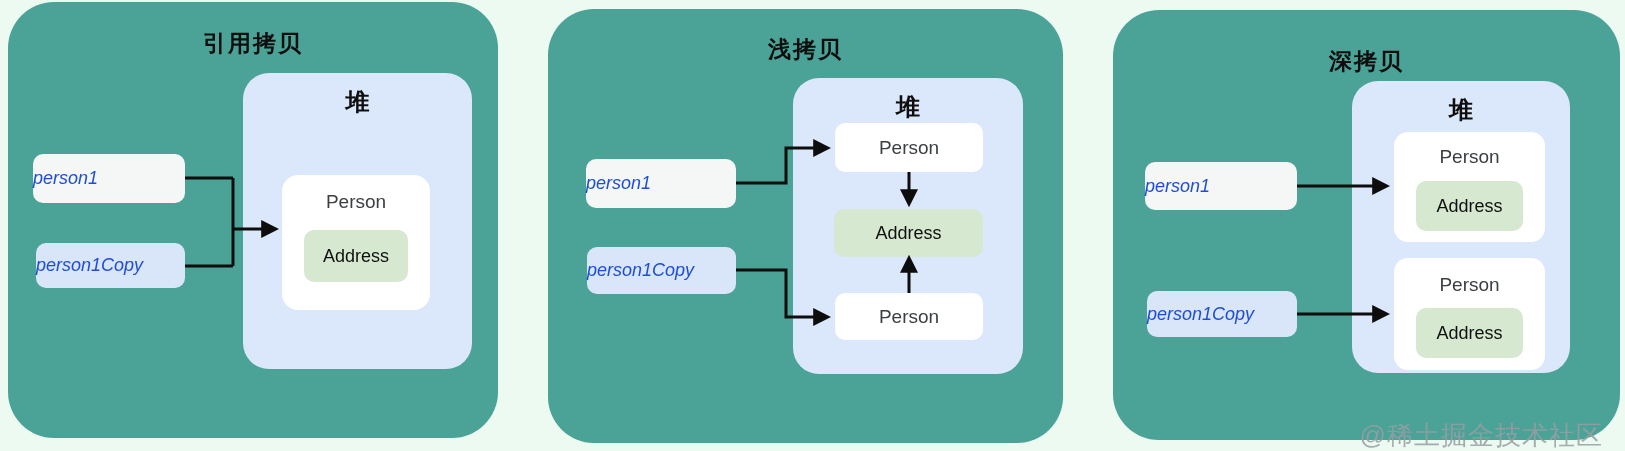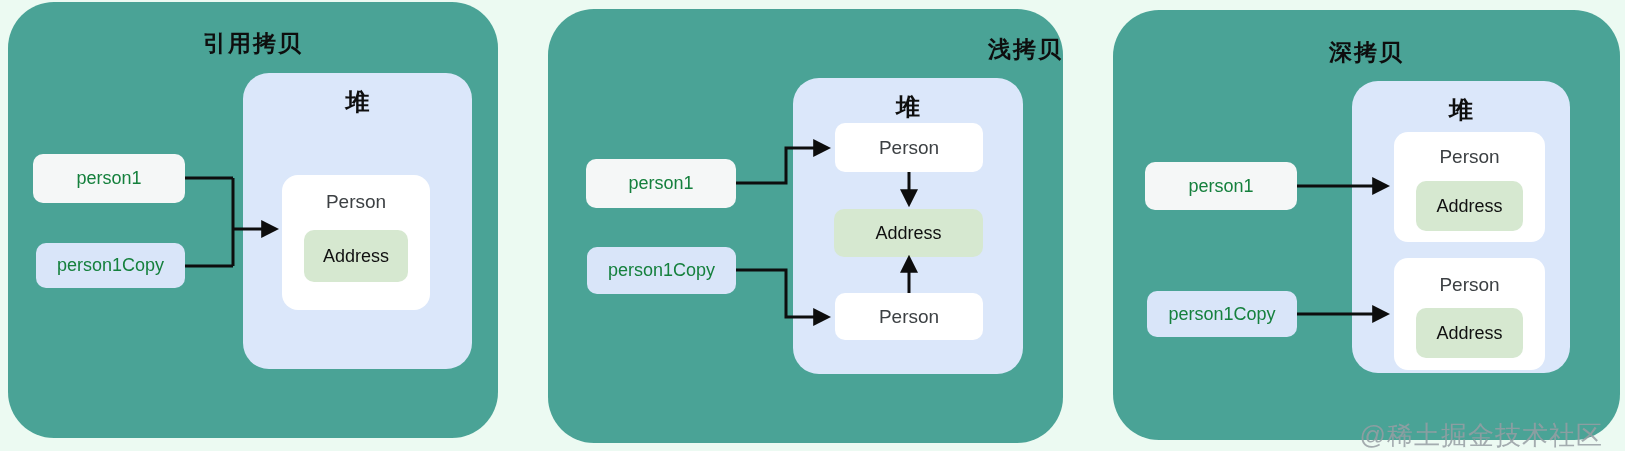--- a/index.html
+++ b/index.html
@@ -7,21 +7,21 @@
   body { font-family:"Liberation Sans","DejaVu Sans",sans-serif; }
   .canvas { position:relative; width:1625px; height:451px; background:#ecfaf2; overflow:hidden; }
 
   .panel { position:absolute; background:#4aa396; border-radius:46px; }
   .panel-title { position:absolute; left:0; width:100%; text-align:center; font-size:23px;
                  font-weight:700; color:#0e0e0e; letter-spacing:2px; }
 
   .heap { position:absolute; background:#dbe7fa; border-radius:26px; }
   .heap-label { text-align:center; margin-top:13px; font-size:24px; font-weight:700; color:#0e0e0e; }
 
-  .var-box { position:absolute; border-radius:10px; text-align:center; font-size:18px; color:#15803d; }
+  .var-box { position:absolute; border-radius:10px; text-align:left; font-size:18px; color:#1d4ed8;font-style:italic; }
   .var-plain { background:#f5f7f7; }
   .var-blue  { background:#d9e5f9; }
   .var-box span { display:inline-block; width:100%; }
 
   .person-card { position:absolute; background:#ffffff; border-radius:16px; }
   .person-label { text-align:center; font-size:19px; color:#3c4043; }
   .person-bar { position:absolute; background:#ffffff; border-radius:10px; text-align:center;
                 font-size:19px; color:#3c4043; }
   .address-box { position:absolute; background:#d6e8d0; border-radius:10px; 
                  font-size:18px; color:#101010; }
@@ -55,21 +55,21 @@
       <div class="person-card" style="left:39px; top:102px; width:148px; height:135px;">
         <div class="person-label" style="margin-top:16px;">Person</div>
         <div class="address-box vcenter" style="left:22px; top:55px; width:104px; height:52px;">
           <span>Address</span>
         </div>
       </div>
     </div>
   </section>
 
   <section class="panel" style="left:548px; top:9px; width:515px; height:434px;">
-    <h2 class="panel-title" style="top:25px;text-align:right;">浅拷贝</h2>
+    <h2 class="panel-title" style="top:25px;">浅拷贝</h2>
 
     <div class="var-box var-plain vcenter" style="left:38px; top:150px; width:150px; height:49px;">
       <span>person1</span>
     </div>
     <div class="var-box var-blue vcenter" style="left:39px; top:238px; width:149px; height:47px;">
       <span>person1Copy</span>
     </div>
 
     <div class="heap" style="left:245px; top:69px; width:230px; height:296px;">
       <div class="heap-label">堆</div>
@@ -80,21 +80,21 @@
       <div class="address-box vcenter" style="left:41px; top:131px; width:149px; height:48px;">
         <span>Address</span>
       </div>
       <div class="person-bar vcenter" style="left:42px; top:215px; width:148px; height:47px;">
         <span>Person</span>
       </div>
     </div>
   </section>
 
   <section class="panel" style="left:1113px; top:10px; width:507px; height:430px;">
-    <h2 class="panel-title" style="top:27px;">深拷贝</h2>
+    <h2 class="panel-title" style="top:36px;">深拷贝</h2>
 
     <div class="var-box var-plain vcenter" style="left:32px; top:152px; width:152px; height:48px;">
       <span>person1</span>
     </div>
     <div class="var-box var-blue vcenter" style="left:34px; top:281px; width:150px; height:46px;">
       <span>person1Copy</span>
     </div>
 
     <div class="heap" style="left:239px; top:71px; width:218px; height:292px;">
       <div class="heap-label">堆</div>

